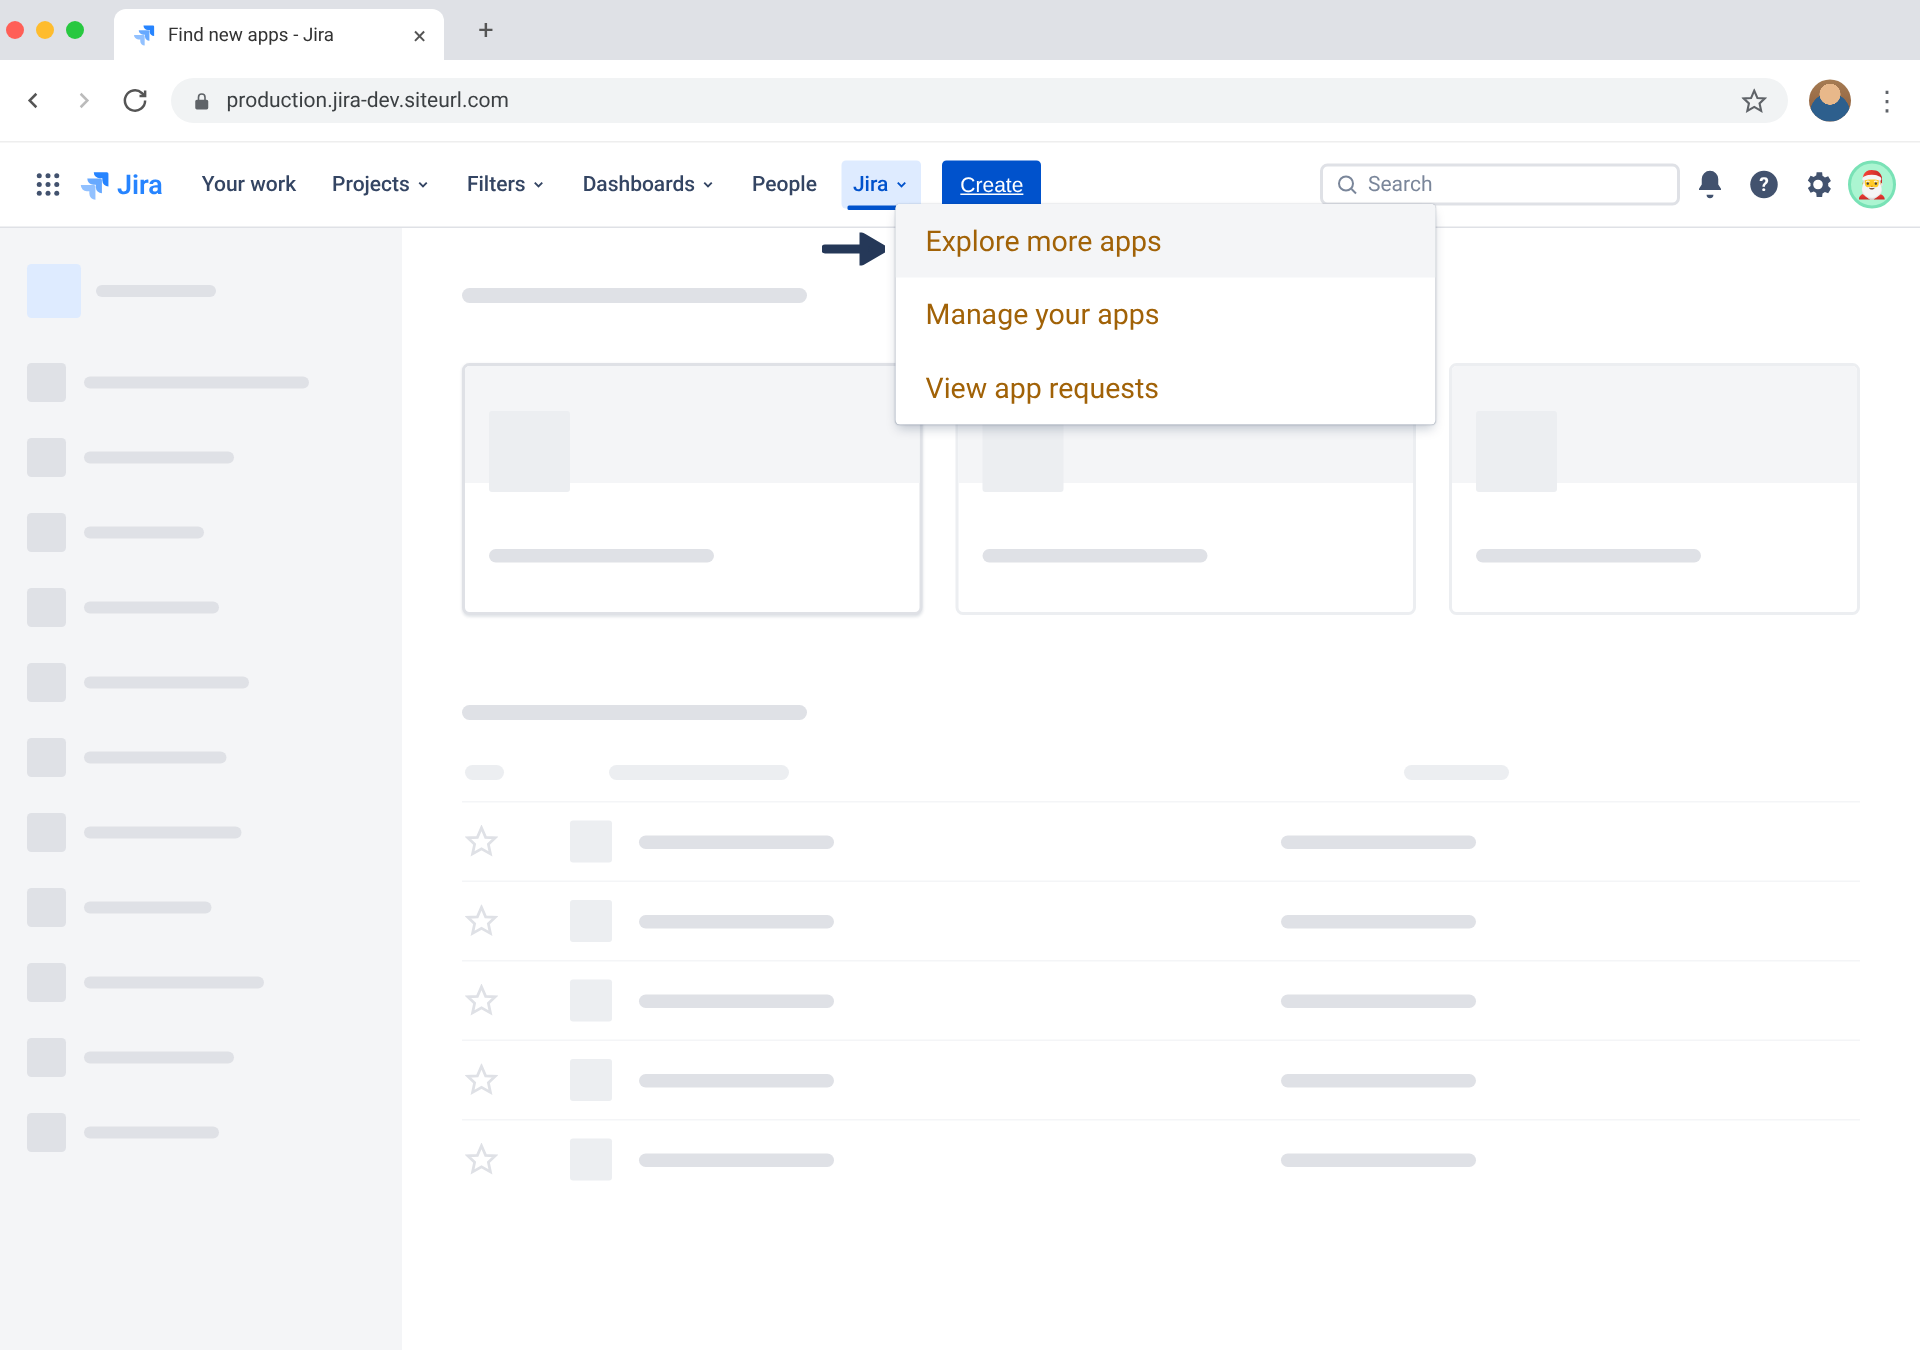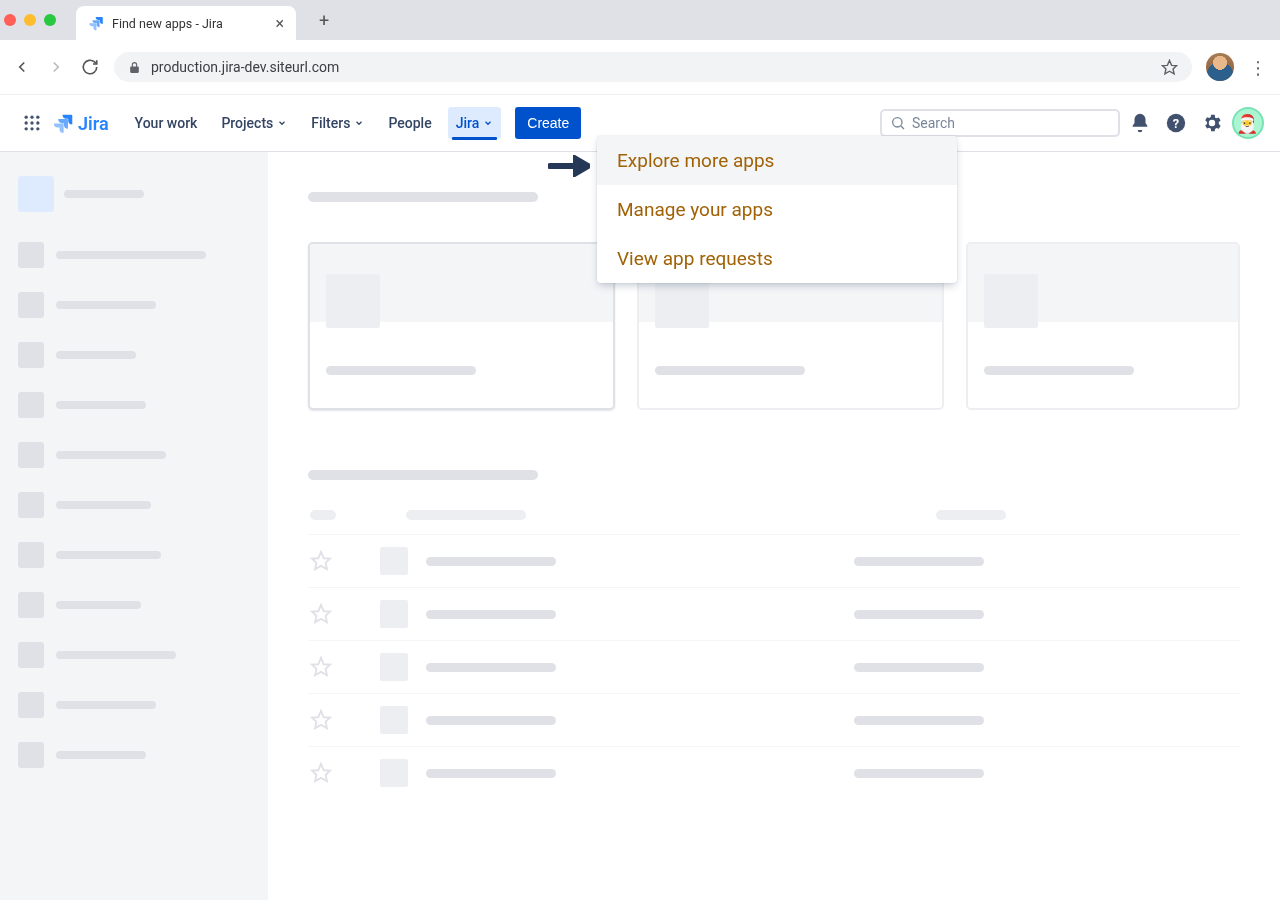--- a/index.html
+++ b/index.html
@@ -29,21 +29,21 @@
   
   .app-bar { height: 57px; border-bottom: 1px solid #dfe1e6; display: flex; align-items: center; padding: 0 16px; gap: 4px; position: relative; }
   .app-switcher { width: 32px; height: 32px; display: flex; align-items: center; justify-content: center; border-radius: 3px; }
   .app-switcher svg { color: #42526e; }
   .jira-logo { display: flex; align-items: center; gap: 4px; margin-right: 12px; color: #2684ff; font-weight: 600; font-size: 18px; }
   .nav-item { height: 56px; padding: 0 8px; margin: 0 2px; display: flex; align-items: center; font-size: 14px; color: #344563; font-weight: 500; gap: 4px; cursor: pointer; border-radius: 3px; position: relative; }
   .nav-item.active { color: #0052cc; }
   .nav-item.active::after { content: ''; position: absolute; bottom: -1px; left: 4px; right: 4px; height: 3px; background: #0052cc; border-radius: 1px; }
   .nav-item.active-bg { background: #deebff; border-radius: 3px; height: 32px; }
   .chev { font-size: 10px; }
-  .create-btn { background: #0052cc; color: #fff; border: none; border-radius: 3px; padding: 0 12px; height: 32px; font-size: 14px; font-weight: 500; margin-left: 8px; cursor: pointer; }
+  .create-btn { background: #0052cc; color: #fff; border: none; border-radius: 3px; padding: 0 12px; height: 32px; font-size: 14px; font-weight: 500; margin-left: 8px; cursor: pointer; text-decoration: underline; }
   .spacer { flex: 1; }
   .search-box { width: 240px; height: 28px; background: #fff; border: 2px solid #dfe1e6; border-radius: 5px; display: flex; align-items: center; padding: 0 8px; gap: 6px; color: #7a869a; font-size: 14px; }
   .toolbar-icon { width: 32px; height: 32px; display: flex; align-items: center; justify-content: center; color: #42526e; cursor: pointer; }
   .user-avatar { width: 32px; height: 32px; border-radius: 50%; background: #abf5d1; display: flex; align-items: center; justify-content: center; font-size: 18px; border: 2px solid #79e2b6; }
 
   
   .dropdown { position: absolute; top: 136px; left: 597px; width: 360px; background: #fff; border-radius: 3px; box-shadow: 0 4px 8px -2px rgba(9,30,66,0.25), 0 0 1px rgba(9,30,66,0.31); z-index: 100; overflow: hidden; }
   .dropdown-item { padding: 13px 20px; font-size: 19px; color: #a16207; cursor: pointer; }
   .dropdown-item.hover { background: #f4f5f7; }
   .pointer-arrow { position: absolute; top: 155px; left: 548px; z-index: 101; }
@@ -152,20 +152,26 @@
       <span>Your work</span>
     </div>
   <div class="nav-item">
       <span>Projects</span>
       <svg class="chev" width="10" height="10" viewBox="0 0 24 24" fill="none" stroke="currentColor" stroke-width="3">
         <polyline points="6 9 12 15 18 9"></polyline>
       </svg>
     </div>
   <div class="nav-item">
       <span>Filters</span>
+      <svg class="chev" width="10" height="10" viewBox="0 0 24 24" fill="none" stroke="currentColor" stroke-width="3">
+        <polyline points="6 9 12 15 18 9"></polyline>
+      </svg>
+    </div>
+  <div class="nav-item">
+      <span>Dashboards</span>
       <svg class="chev" width="10" height="10" viewBox="0 0 24 24" fill="none" stroke="currentColor" stroke-width="3">
         <polyline points="6 9 12 15 18 9"></polyline>
       </svg>
     </div>
   <div class="nav-item">
       <span>People</span>
     </div>
   <div class="nav-item active active-bg">
       <span>Jira</span>
       <svg class="chev" width="10" height="10" viewBox="0 0 24 24" fill="none" stroke="currentColor" stroke-width="3">

